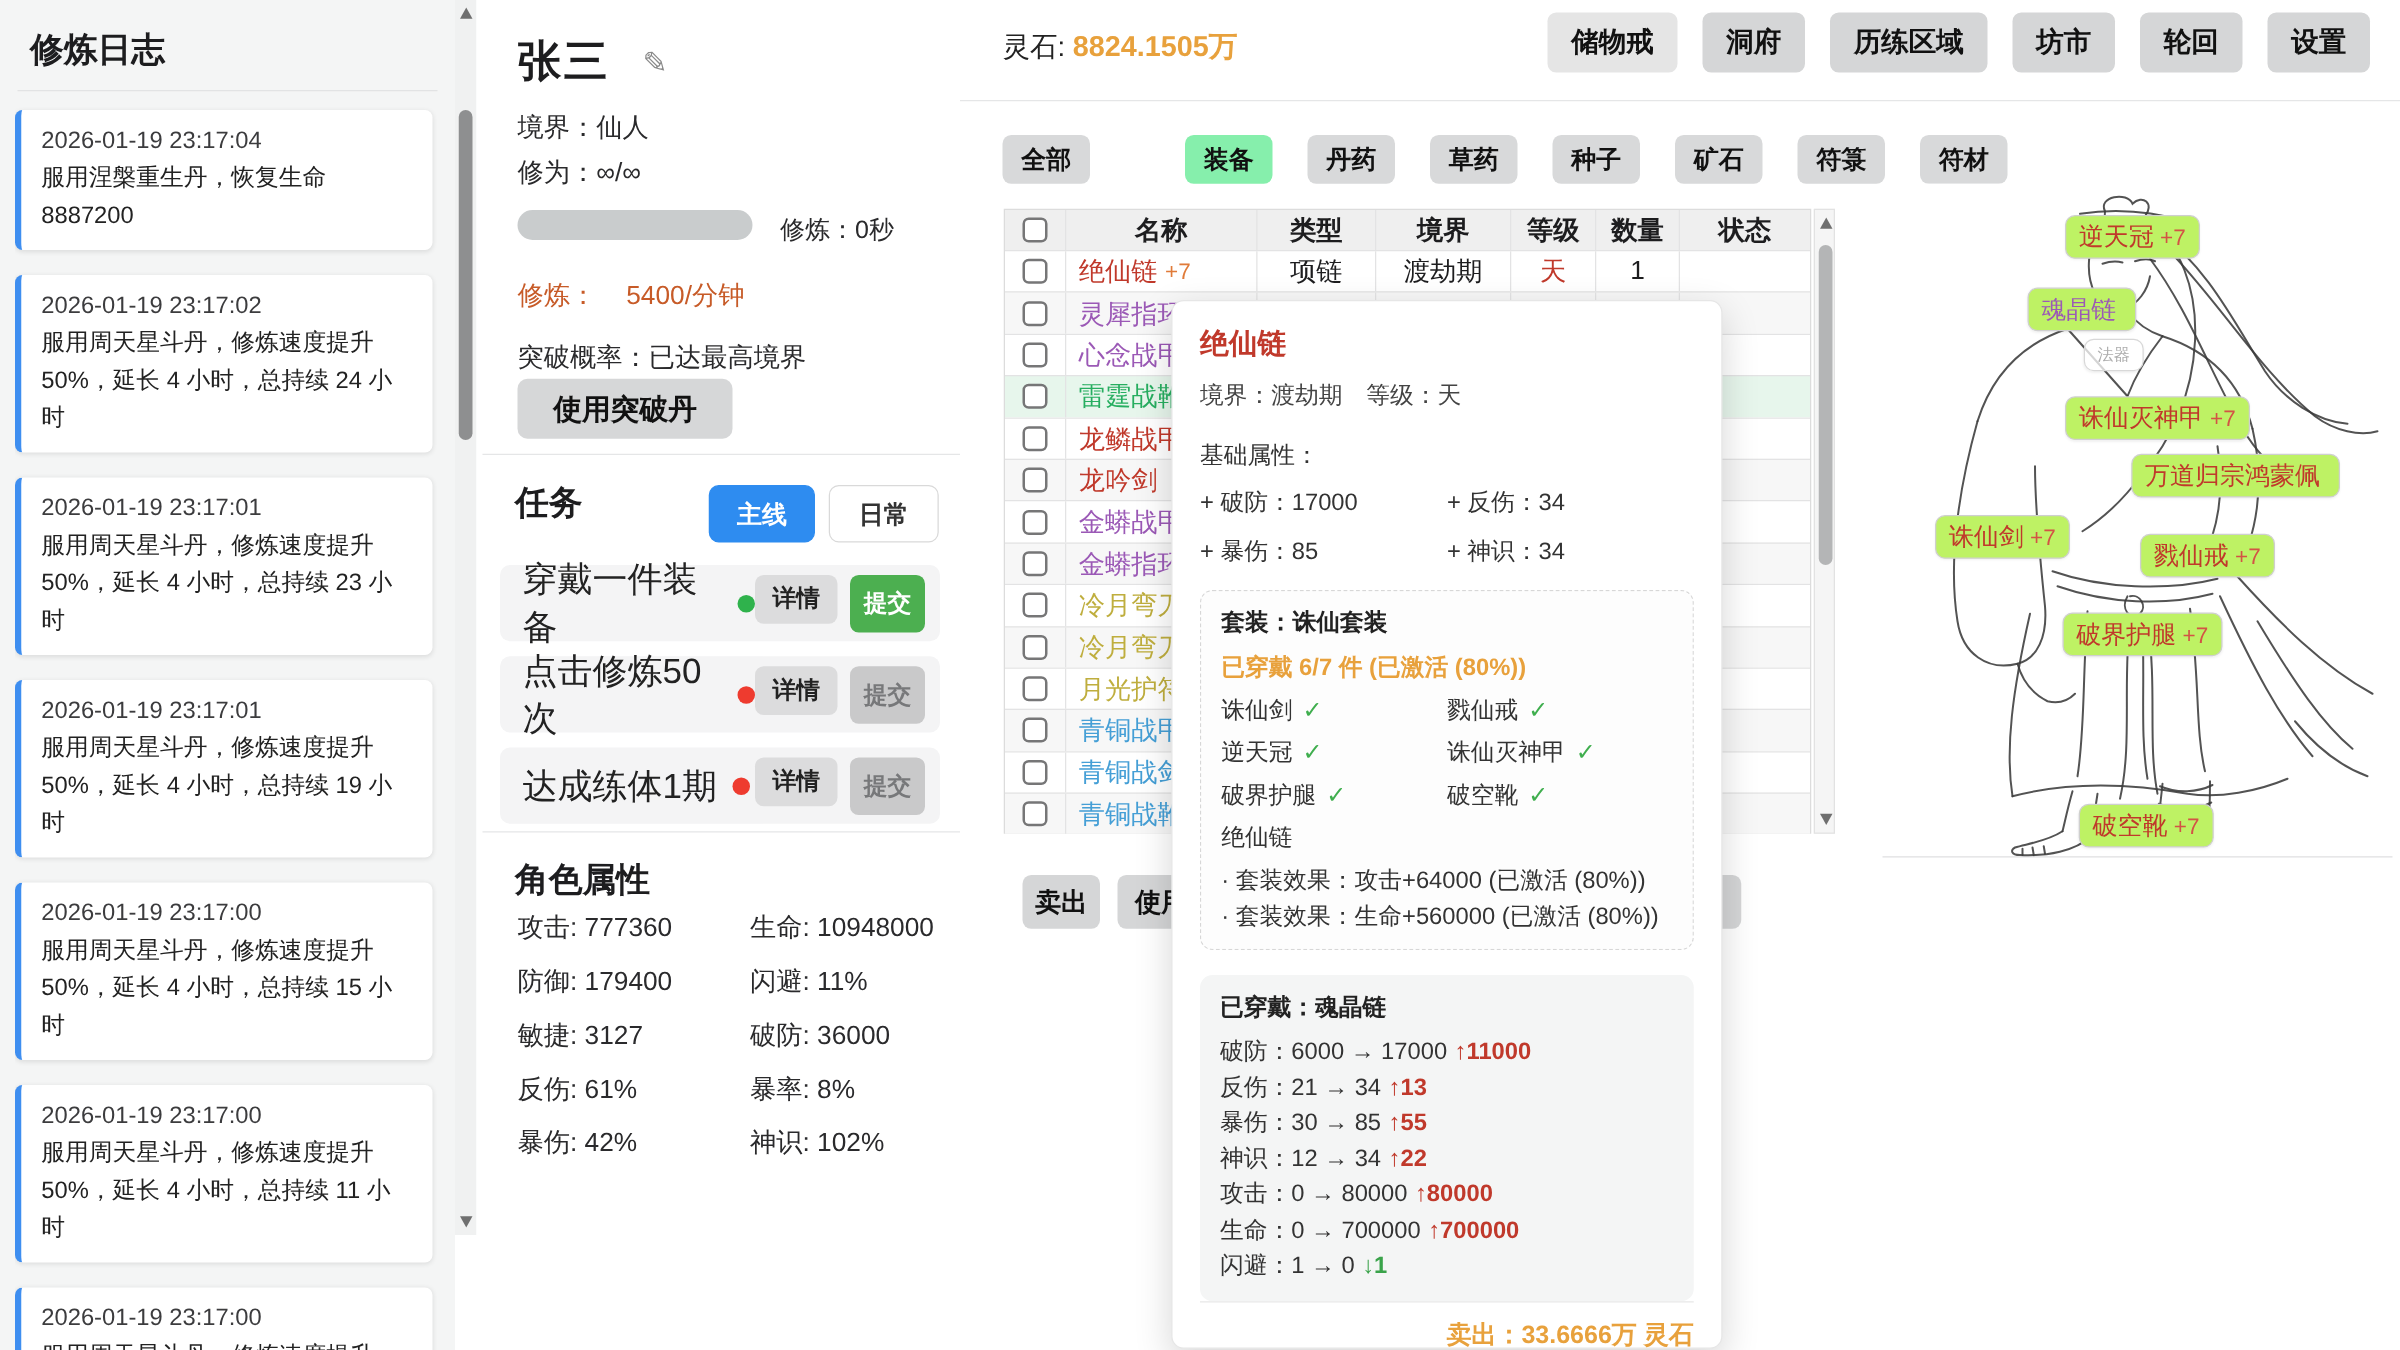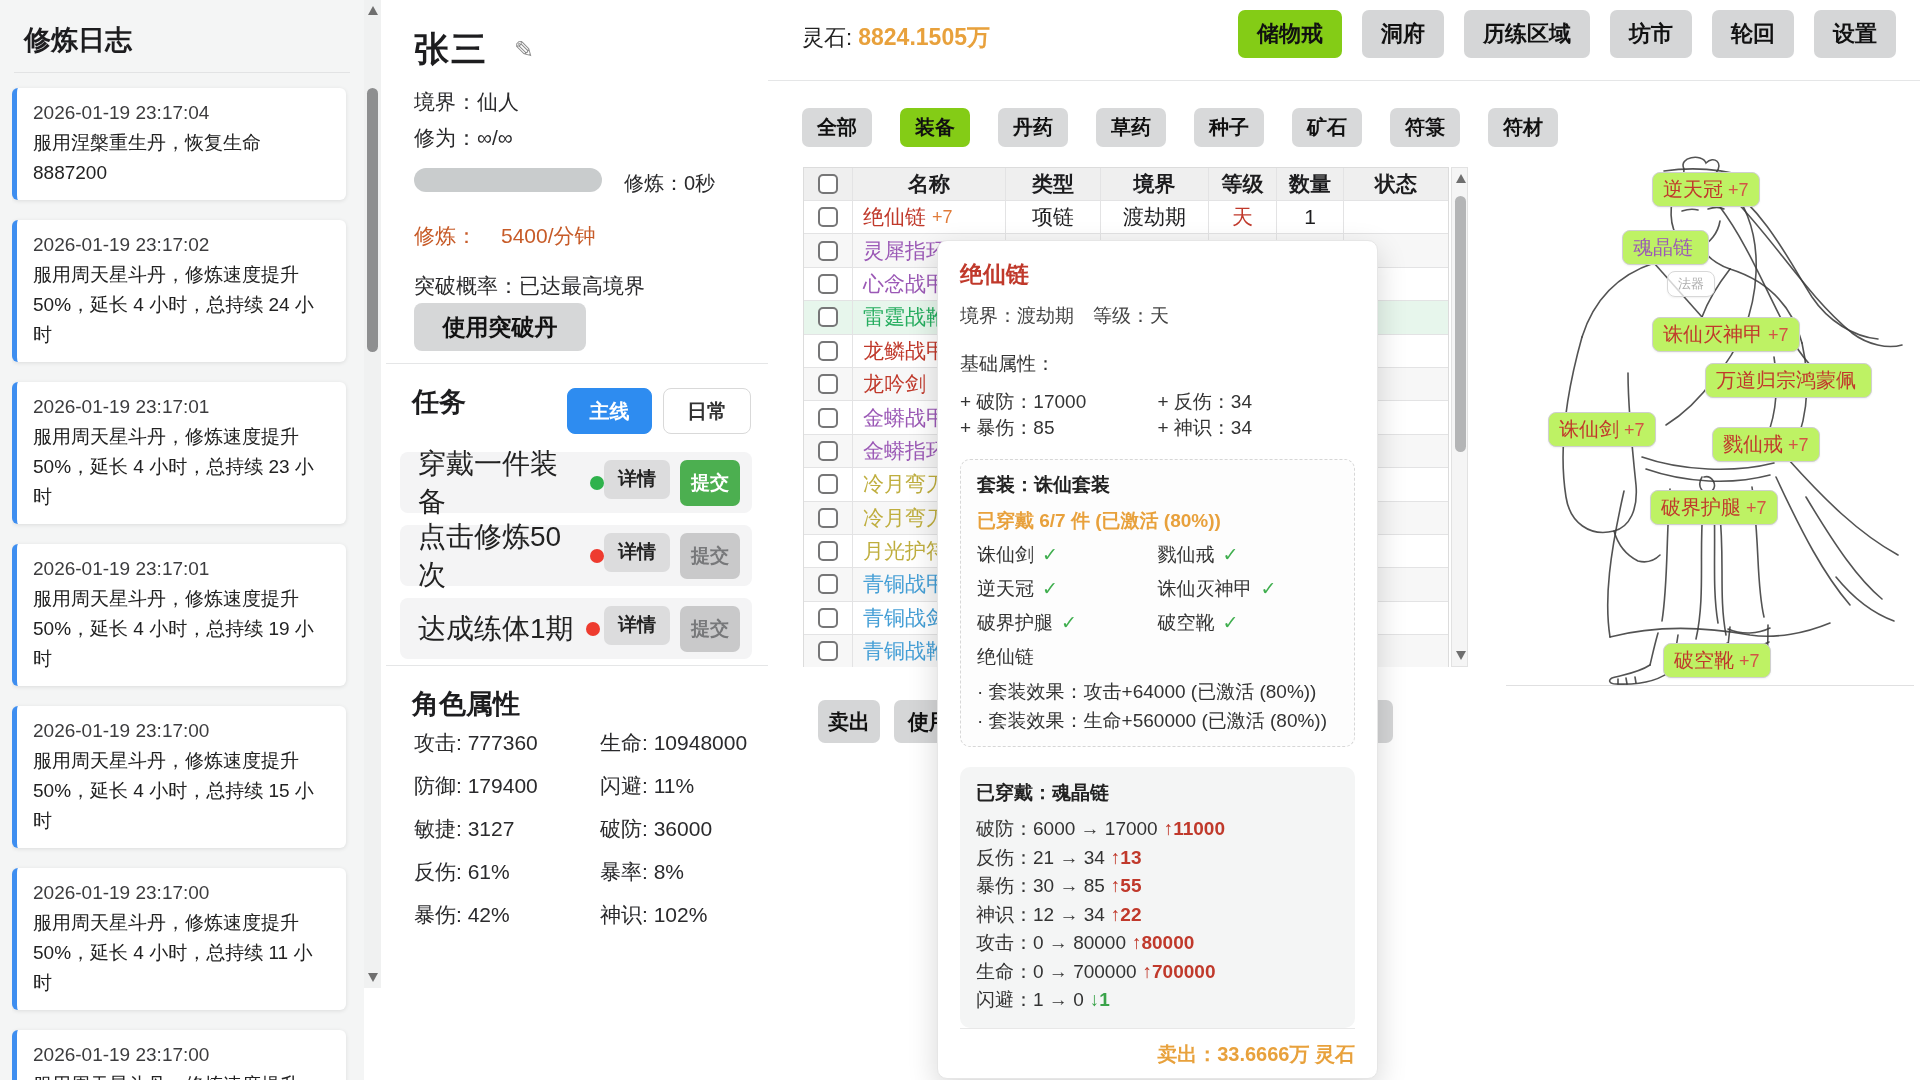--- a/index.html
+++ b/index.html
@@ -60,26 +60,26 @@
 
   .vline { left:768px; top:0; width:1px; height:1080px; background:#e8e8e9; }
 
   
   .main { left:768px; top:0; width:1152px; height:1080px; background:#fff; }
   .currency { position:absolute; left:34px; top:22px; font-size:22px; color:#222; }
   .currency b { color:#e8a13c; font-size:23px; }
   .nav { position:absolute; right:24px; top:10px; display:flex; gap:20px; }
   .nav-btn { height:48px; padding:0 19px; background:#d5d6d7; border:none; border-radius:7px;
     font-size:22px; font-weight:bold; color:#111; cursor:pointer; }
-  .nav-btn.active { background:#84cc16; }
+  .nav-btn.active { background:#e5e5e5; }
   .hline { position:absolute; left:0; top:80px; width:1152px; height:1px; background:#e5e6e7; }
   .filters { position:absolute; left:34px; top:108px; display:flex; gap:28px; }
   .filter-btn { height:39px; padding:0 15px; background:#d8d9da; border:none; border-radius:7px;
     font-size:20px; font-weight:bold; color:#111; cursor:pointer; }
-  .filter-btn.active { background:#84cc16; }
+  .filter-btn.active { background:#86efac;margin-left:48px; }
 
   
   .inv { position:absolute; left:35px; top:167px; width:646px; height:500px;
     border:1px solid #dcdcdc; font-size:21px; }
   .thead, .trow { display:flex; align-items:center; }
   .thead { height:32px; background:#efefef; font-weight:bold; }
   .trow { height:33.4px; border-top:1px solid #e3e3e4; background:#fff; cursor:pointer; }
   .trow:nth-child(odd) { background:#f7f7f7; }
   .trow.hl { background:#e7f6ec; }
   .c { text-align:center; overflow:hidden; white-space:nowrap; height:100%;
@@ -102,21 +102,21 @@
   .fig-label .enh { font-size:18px; margin-left:5px; color:#d35445; }
   .fig-label.ghost { background:rgba(255,255,255,.75); border-color:#d8d8d8; }
 
   
   .tooltip { position:absolute; left:169px; top:240px; width:441px; height:839px; background:#fff;
     border:1px solid #e6e6e6; border-radius:10px; box-shadow:0 10px 30px rgba(0,0,0,.16);
     padding:18px 22px 14px 22px; z-index:50; display:flex; flex-direction:column; font-size:19px; }
   .tt-title { font-size:23px; font-weight:bold; }
   .tt-meta { margin-top:13px; color:#444; }
   .tt-base-label { margin-top:22px; color:#333; }
-  .tt-base { margin-top:12px; display:grid; grid-template-columns:1fr 1fr; color:#333; }
+  .tt-base { margin-top:12px; display:grid; grid-template-columns:1fr 1fr; row-gap:13px; color:#333; }
   .tt-setbox { margin-top:18px; border:1px dashed #d7d7d7; border-radius:10px;
     background:#fdfdfd; padding:12px 16px; }
   .tt-set-name { font-weight:bold; color:#222; }
   .tt-worn { margin-top:10px; font-weight:bold; color:#e8a13c; }
   .tt-pieces { margin-top:8px; display:grid; grid-template-columns:1fr 1fr; row-gap:8px; color:#333; }
   .chk { color:#3fae4e; font-weight:bold; margin-left:8px; }
   .tt-effect { margin-top:8px; color:#333; line-height:27px; }
   .tt-cmp { margin-top:20px; background:#f4f5f5; border-radius:10px; padding:13px 16px; color:#333; }
   .tt-cmp-title { font-weight:bold; color:#222; margin-bottom:9px; }
   .cmp-line { line-height:28.5px; }

